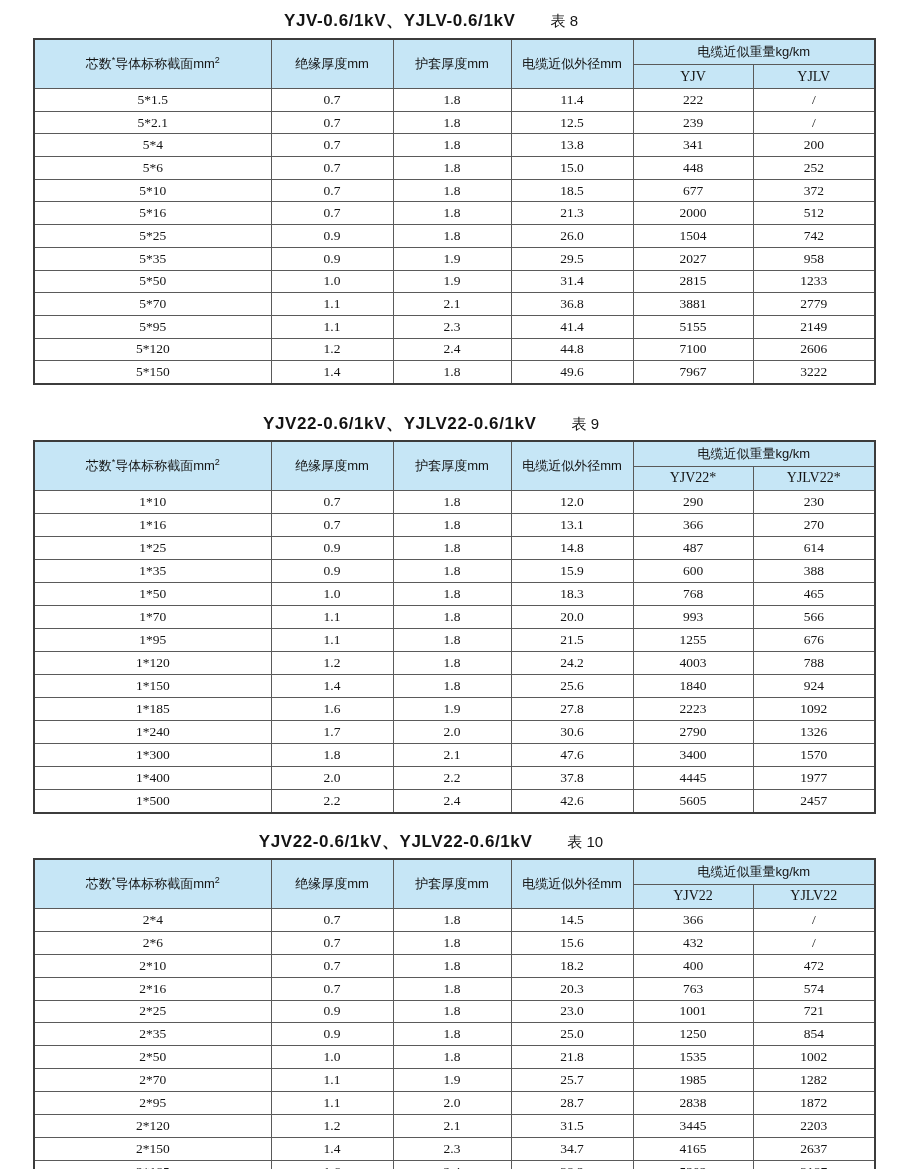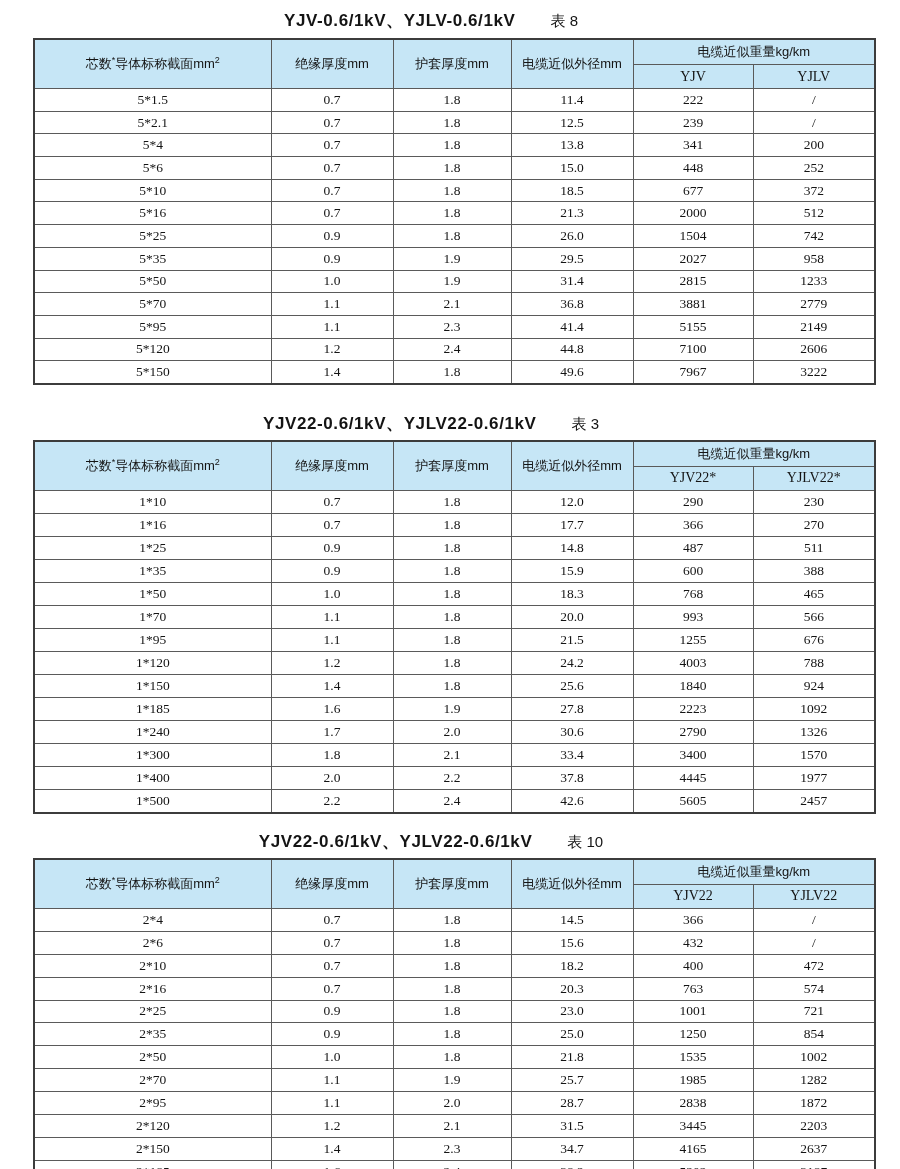--- a/index.html
+++ b/index.html
@@ -195,21 +195,21 @@
             <td>7967</td>
             <td>3222</td>
           </tr>
         </tbody>
     </table>
   </section>
 
   <section class="sec2">
     <div class="title-row">
       <span class="table-title">YJV22-0.6/1kV、YJLV22-0.6/1kV</span>
-      <span class="table-no">表 3</span>
+      <span class="table-no">表 9</span>
     </div>
     <table class="t9">
       <colgroup>
           <col class="c1">
           <col class="c2">
           <col class="c3">
           <col class="c4">
           <col class="c5">
           <col class="c6">
         </colgroup>
@@ -232,31 +232,31 @@
             <td>0.7</td>
             <td>1.8</td>
             <td>12.0</td>
             <td>290</td>
             <td>230</td>
           </tr>
           <tr>
             <td>1*16</td>
             <td>0.7</td>
             <td>1.8</td>
-            <td>17.7</td>
+            <td>13.1</td>
             <td>366</td>
             <td>270</td>
           </tr>
           <tr>
             <td>1*25</td>
             <td>0.9</td>
             <td>1.8</td>
             <td>14.8</td>
             <td>487</td>
-            <td>511</td>
+            <td>614</td>
           </tr>
           <tr>
             <td>1*35</td>
             <td>0.9</td>
             <td>1.8</td>
             <td>15.9</td>
             <td>600</td>
             <td>388</td>
           </tr>
           <tr>
@@ -312,21 +312,21 @@
             <td>1.7</td>
             <td>2.0</td>
             <td>30.6</td>
             <td>2790</td>
             <td>1326</td>
           </tr>
           <tr>
             <td>1*300</td>
             <td>1.8</td>
             <td>2.1</td>
-            <td>33.4</td>
+            <td>47.6</td>
             <td>3400</td>
             <td>1570</td>
           </tr>
           <tr>
             <td>1*400</td>
             <td>2.0</td>
             <td>2.2</td>
             <td>37.8</td>
             <td>4445</td>
             <td>1977</td>

